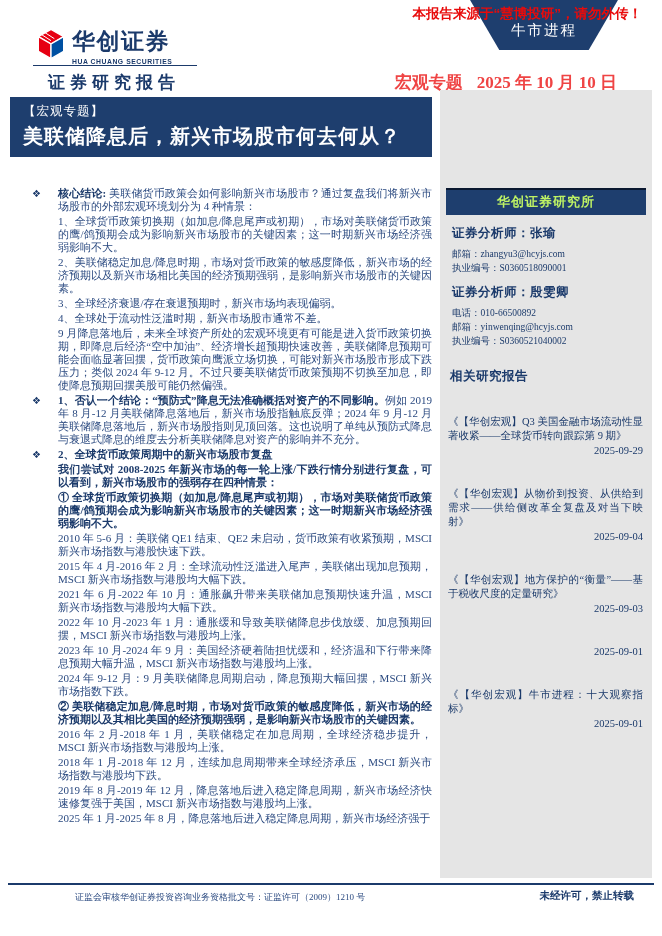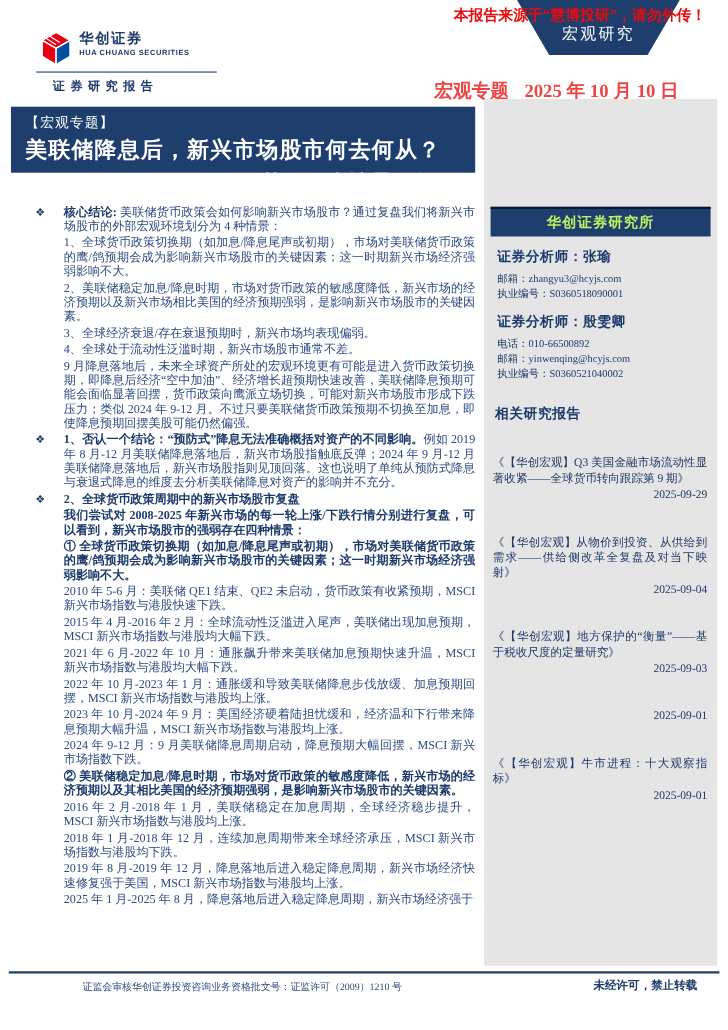--- a/index.html
+++ b/index.html
@@ -22,28 +22,28 @@
   }
   .watermark {
     position:absolute; top:5px; right:20px; z-index:5;
     color:#e80b0b; font-weight:bold; font-size:13.5px;
     font-family:"Liberation Sans","DejaVu Sans",sans-serif;
   }
   
   .logo { position:absolute; left:35px; top:26px; display:flex; align-items:flex-start; }
   .logo svg { display:block; }
   .logo-text { margin-left:5px; }
-  .logo-cn { color:#1b3a6b; font-size:13px; font-weight:bold; letter-spacing:1.5px;
+  .logo-cn { color:#1b3a6b; font-size:23px; font-weight:bold; letter-spacing:1.5px;
              font-family:Liberation Sans, sans-serif; }
   .logo-en { color:#1b3a6b; font-size:6.8px; font-weight:bold; letter-spacing:0.55px;
              margin-top:1px; font-family:"Liberation Sans","DejaVu Sans",sans-serif; }
   .logo-rule { position:absolute; left:33px; top:65px; width:164px;
                border-top:1.5px solid #1b3a6b; }
   .report-type { position:absolute; left:48px; top:71px; color:#1b3a6b;
-                 font-size:11px; font-weight:bold; letter-spacing:5px; }
+                 font-size:17px; font-weight:bold; letter-spacing:5px; }
   
   .date-line { position:absolute; top:71px; right:45px; color:#ef4444;
                font-size:17px; font-weight:bold; }
   .date-line .doc-type { margin-right:14px; }
   
   .title-box {
     position:absolute; left:10px; top:97px; width:422px; height:60px;
     background:#1e3e6e; color:#ffffff; padding:6px 13px 0;
   }
   .title-tag  { font-size:12.5px; letter-spacing:1px; }
@@ -90,21 +90,21 @@
   .footer-left { position:absolute; left:75px; top:891px; color:#2b4a80; font-size:9px; }
   .footer-right{ position:absolute; right:28px; top:889px; color:#1b3a6b;
                  font-size:10.5px; font-weight:bold; }
 </style>
 </head>
 <body>
 
 <div class="page">
 
   <div class="banner">
-    <div class="banner-label">宏观研究</div>
+    <div class="banner-label">牛市进程</div>
   </div>
   <div class="watermark">本报告来源于“慧博投研”，请勿外传！</div>
 
   <div class="logo">
     <span>
       <svg width="32" height="36" viewBox="0 0 48 52">
         <polygon points="5,15 24,4 43,15 24,26" fill="#e60012" stroke="#ffffff" stroke-width="2"></polygon>
         <polygon points="5,15 24,26 24,48 5,37" fill="#e60012" stroke="#ffffff" stroke-width="2"></polygon>
         <polygon points="43,15 24,26 24,48 43,37" fill="#0050a2" stroke="#ffffff" stroke-width="2"></polygon>
         <line x1="10" y1="12" x2="24" y2="21" stroke="#ffffff" stroke-width="1.5"></line>

